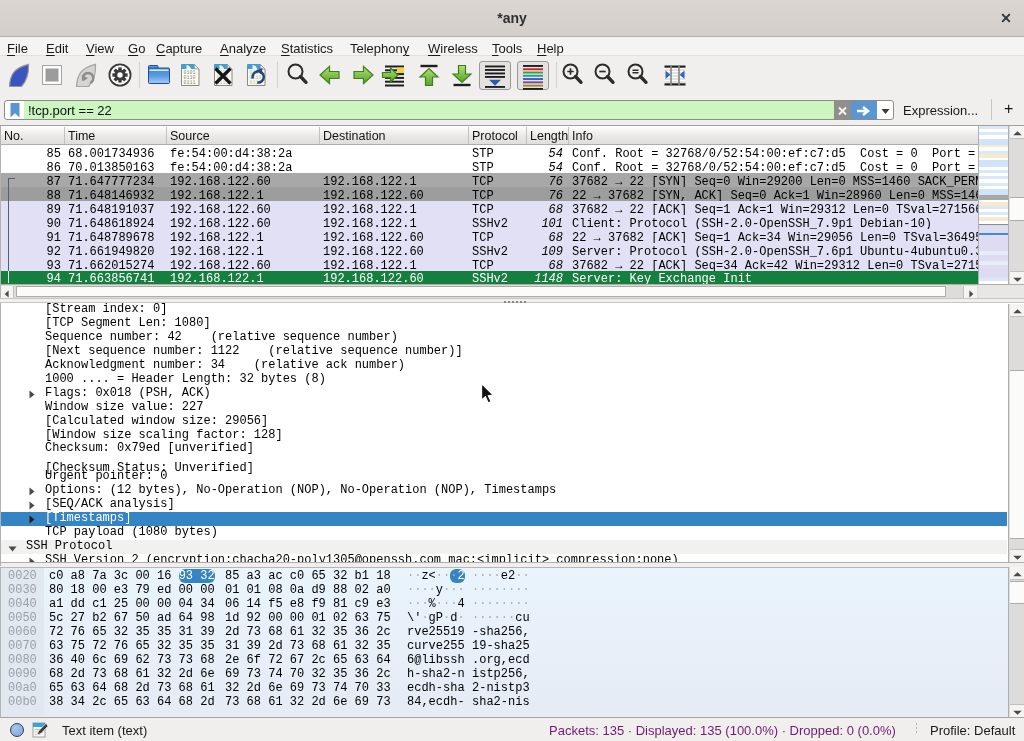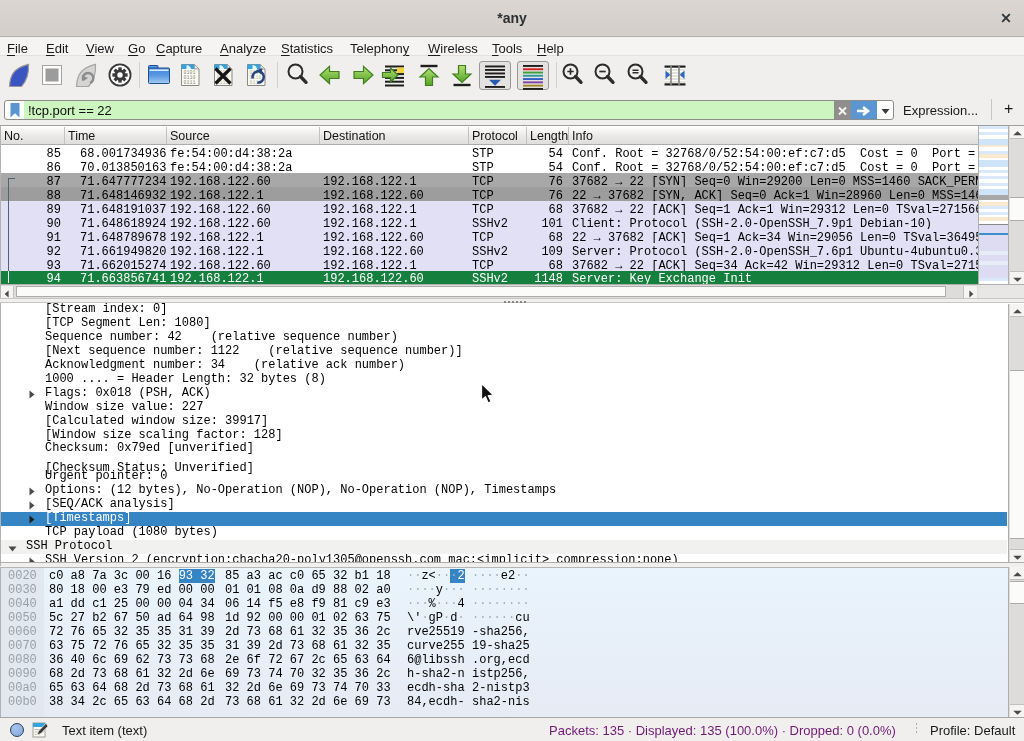--- a/index.html
+++ b/index.html
@@ -12,33 +12,33 @@
   font-size:14px; font-weight:bold; color:#2d3033; }
 #menubar span { position:absolute; top:41px; font-size:13px; color:#17191a; }
 #menubar u { text-decoration:underline; text-underline-offset:2px; }
 .tsep { position:absolute; width:1px; height:26px; background:#d2d0cd; top:62px; }
 #filterbase { position:absolute; left:0; top:93px; width:1024px; height:33px;
   border-bottom:1px solid #bab8b6; }
 .prow { position:absolute; left:0; width:978px; height:14px; font-family:"Liberation Mono",monospace;
   font-size:12px; line-height:14px; white-space:pre; overflow:hidden; color:#000; }
 .prow span { position:absolute; top:1.5px; }
 .c-no { left:0; width:61px; text-align:right; }
-.c-time { left:68px;margin-left:12px; }
+.c-time { left:68px; }
 .c-src { left:170px; }
 .c-dst { left:323px; }
 .c-proto { left:472px; }
-.c-len { left:505px; width:58px; text-align:right; }
+.c-len { left:505px; width:58px; text-align:right;font-style:italic; }
 .c-info { left:572px; width:406px; }
 .dline { position:absolute; left:0; width:1007px; height:14px; font-family:"Liberation Mono",monospace;
   font-size:12px; line-height:14px; white-space:pre; color:#000; }
 .hrow { position:absolute; left:0; width:1007px; height:14px; font-family:"Liberation Mono",monospace;
   font-size:12px; line-height:14px; white-space:pre; color:#000; }
 .hoff { color:#98a0aa; }
 .hdot { color:#a6aeb8; }
-.hsel { background:#3584c4; color:#fff; }
+.hsel { background:#3584c4; color:#fff;border-radius:6px; }
 .csep { position:absolute; top:127px; width:1px; height:17px; background:#c4c2c0; }
 .hcol { position:absolute; top:129px; font-size:12.5px; color:#141414; }
 </style>
 </head>
 <body>
 <div id="titlebar">
     <div class="title">*any</div>
   </div>
 <svg class="abs" style="left:1000px;top:12px" width="12" height="12" viewBox="0 0 12 12">
 <path d="M2.2 2.2 L9.8 9.8 M9.8 2.2 L2.2 9.8" stroke="#2e3438" stroke-width="1.9"></path>
@@ -355,21 +355,21 @@
 <div class="dline" style="top:0.45px;height:13.9px;line-height:13.9px;"><span style="position:absolute;left:45px">[Stream index: 0]</span></div>
 <div class="dline" style="top:14.35px;height:13.9px;line-height:13.9px;"><span style="position:absolute;left:45px">[TCP Segment Len: 1080]</span></div>
 <div class="dline" style="top:28.25px;height:13.9px;line-height:13.9px;"><span style="position:absolute;left:45px">Sequence number: 42    (relative sequence number)</span></div>
 <div class="dline" style="top:42.15px;height:13.9px;line-height:13.9px;"><span style="position:absolute;left:45px">[Next sequence number: 1122    (relative sequence number)]</span></div>
 <div class="dline" style="top:56.05px;height:13.9px;line-height:13.9px;"><span style="position:absolute;left:45px">Acknowledgment number: 34    (relative ack number)</span></div>
 <div class="dline" style="top:69.95px;height:13.9px;line-height:13.9px;"><span style="position:absolute;left:45px">1000 .... = Header Length: 32 bytes (8)</span></div>
 <div class="dline" style="top:83.85px;height:13.9px;line-height:13.9px;"><svg style="position:absolute;left:28px;top:3px" width="8" height="9" viewBox="0 0 8 9">
         <path d="M1.5 0.5 L6.5 4.5 L1.5 8.5 z" fill="#4a4a4a"></path>
       </svg><span style="position:absolute;left:45px">Flags: 0x018 (PSH, ACK)</span></div>
 <div class="dline" style="top:97.75px;height:13.9px;line-height:13.9px;"><span style="position:absolute;left:45px">Window size value: 227</span></div>
-<div class="dline" style="top:111.65px;height:13.9px;line-height:13.9px;"><span style="position:absolute;left:45px">[Calculated window size: 39917]</span></div>
+<div class="dline" style="top:111.65px;height:13.9px;line-height:13.9px;"><span style="position:absolute;left:45px">[Calculated window size: 29056]</span></div>
 <div class="dline" style="top:125.55px;height:13.9px;line-height:13.9px;"><span style="position:absolute;left:45px">[Window size scaling factor: 128]</span></div>
 <div class="dline" style="top:139.45px;height:13.9px;line-height:13.9px;"><span style="position:absolute;left:45px">Checksum: 0x79ed [unverified]</span></div>
 <div class="dline" style="top:159px;height:13.9px;line-height:13.9px;"><span style="position:absolute;left:45px">[Checksum Status: Unverified]</span></div>
 <div class="dline" style="top:167.25px;height:13.9px;line-height:13.9px;"><span style="position:absolute;left:45px">Urgent pointer: 0</span></div>
 <div class="dline" style="top:181.15px;height:13.9px;line-height:13.9px;"><svg style="position:absolute;left:28px;top:3px" width="8" height="9" viewBox="0 0 8 9">
         <path d="M1.5 0.5 L6.5 4.5 L1.5 8.5 z" fill="#4a4a4a"></path>
       </svg><span style="position:absolute;left:45px">Options: (12 bytes), No-Operation (NOP), No-Operation (NOP), Timestamps</span></div>
 <div class="dline" style="top:208.95px;height:13.9px;line-height:13.9px;background:#3584c4;color:#fff;"><svg style="position:absolute;left:28px;top:3px" width="8" height="9" viewBox="0 0 8 9">
         <path d="M1.5 0.5 L6.5 4.5 L1.5 8.5 z" fill="#1e1e1e"></path>
       </svg><span style="position:absolute;left:45px">[Timestamps]</span></div>

